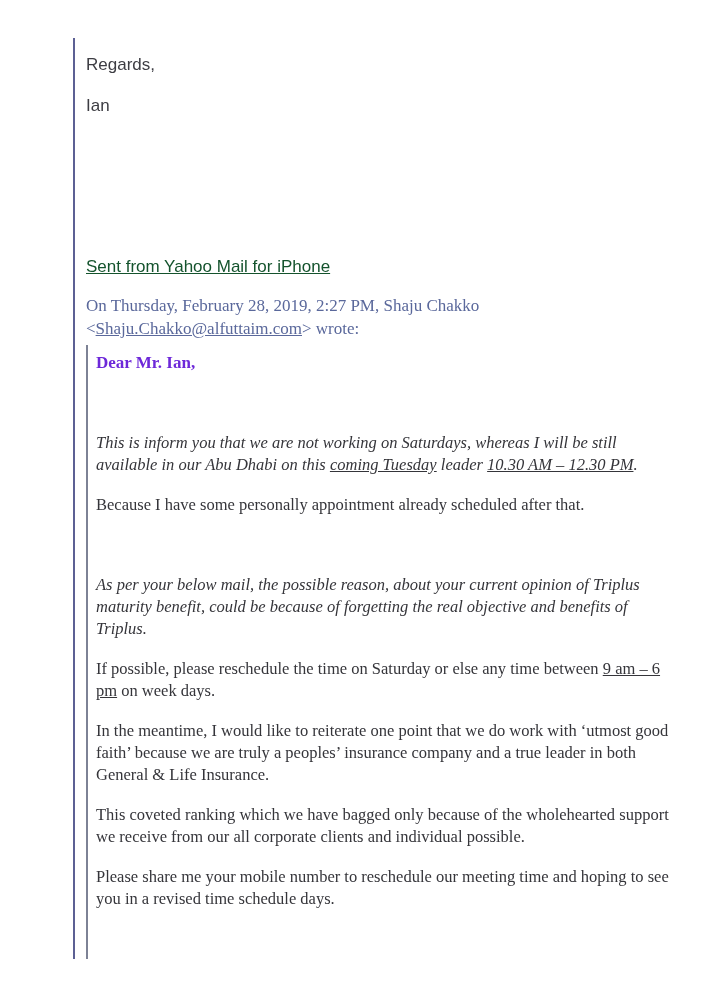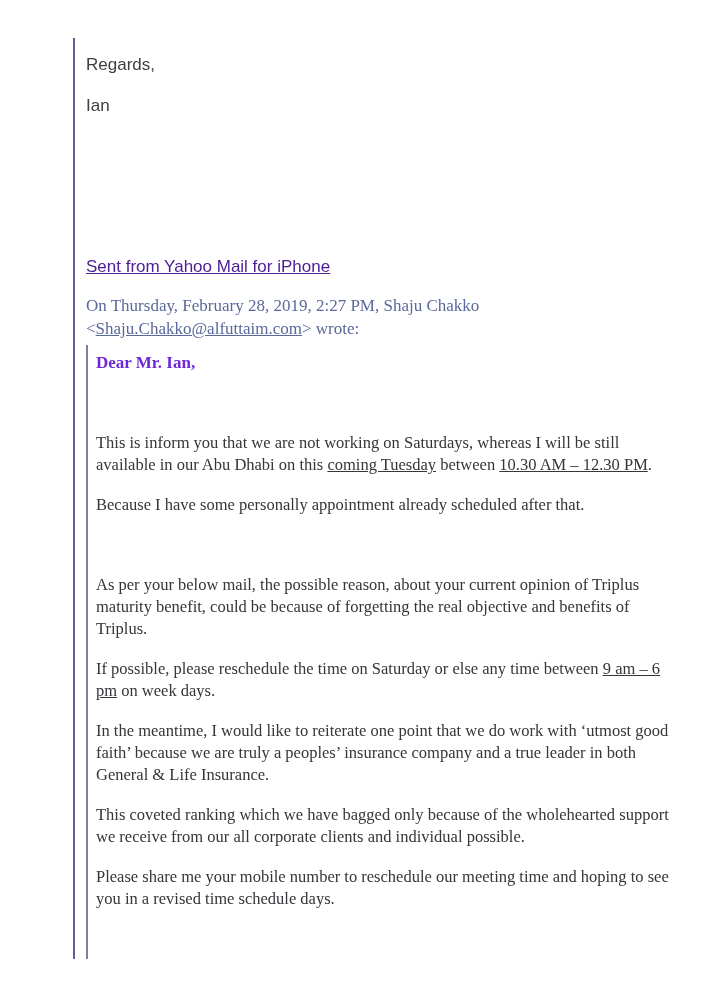--- a/index.html
+++ b/index.html
@@ -23,21 +23,21 @@
     line-height: 20px;
     padding-top: 17px;
   }
   .sig-name { margin-top: 21px; }
   .mail-footer-link {
     display: inline-block;
     margin-top: 141px;
     font-family: "Liberation Sans", sans-serif;
     font-size: 17px;
     line-height: 20px;
-    color: #4c1d95;
+    color: #14532d;
     text-decoration: underline;
     cursor: pointer;
   }
   .attribution {
     margin-top: 17px;
     font-size: 17px;
     line-height: 23px;
     color: #5a689b;
     max-width: 600px;
   }
@@ -58,21 +58,21 @@
     color: #6d28d9;
     font-size: 17px;
     line-height: 22px;
   }
   .para {
     margin-top: 18px;
     font-size: 16.5px;
     line-height: 22px;
     color: #35353a;
   }
-  .para.xgap { margin-top: 58px; }
+  .para.xgap { margin-top: 58px; font-style: italic; }
   .para .line { white-space: nowrap; }
   .para .u, .u { text-decoration: underline; }
 </style>
 </head>
 <body>
 
 <div class="outer-quote">
 
   <div class="signature">
     <div>Regards,</div>
@@ -84,21 +84,21 @@
   <div class="attribution">
     <div>On Thursday, February 28, 2019, 2:27 PM, Shaju Chakko</div>
     <div><span>&lt;</span><a class="email-link">Shaju.Chakko@alfuttaim.com</a><span>&gt; wrote:</span></div>
   </div>
 
   <div class="inner-quote">
     <div class="salutation">Dear Mr. Ian,</div>
     <div>
         <div class="para xgap">
           <div class="line"><span>This is inform you that we are not working on Saturdays, whereas I will be still</span></div>
-          <div class="line"><span>available in our Abu Dhabi on this </span><span class="u">coming Tuesday</span><span> between </span><span class="u">10.30 AM – 12.30 PM</span><span>.</span></div>
+          <div class="line"><span>available in our Abu Dhabi on this </span><span class="u">coming Tuesday</span><span> leader </span><span class="u">10.30 AM – 12.30 PM</span><span>.</span></div>
         </div>
         <div class="para">
           <div class="line"><span>Because I have some personally appointment already scheduled after that.</span></div>
         </div>
         <div class="para xgap">
           <div class="line"><span>As per your below mail, the possible reason, about your current opinion of Triplus</span></div>
           <div class="line"><span>maturity benefit, could be because of forgetting the real objective and benefits of</span></div>
           <div class="line"><span>Triplus.</span></div>
         </div>
         <div class="para">

